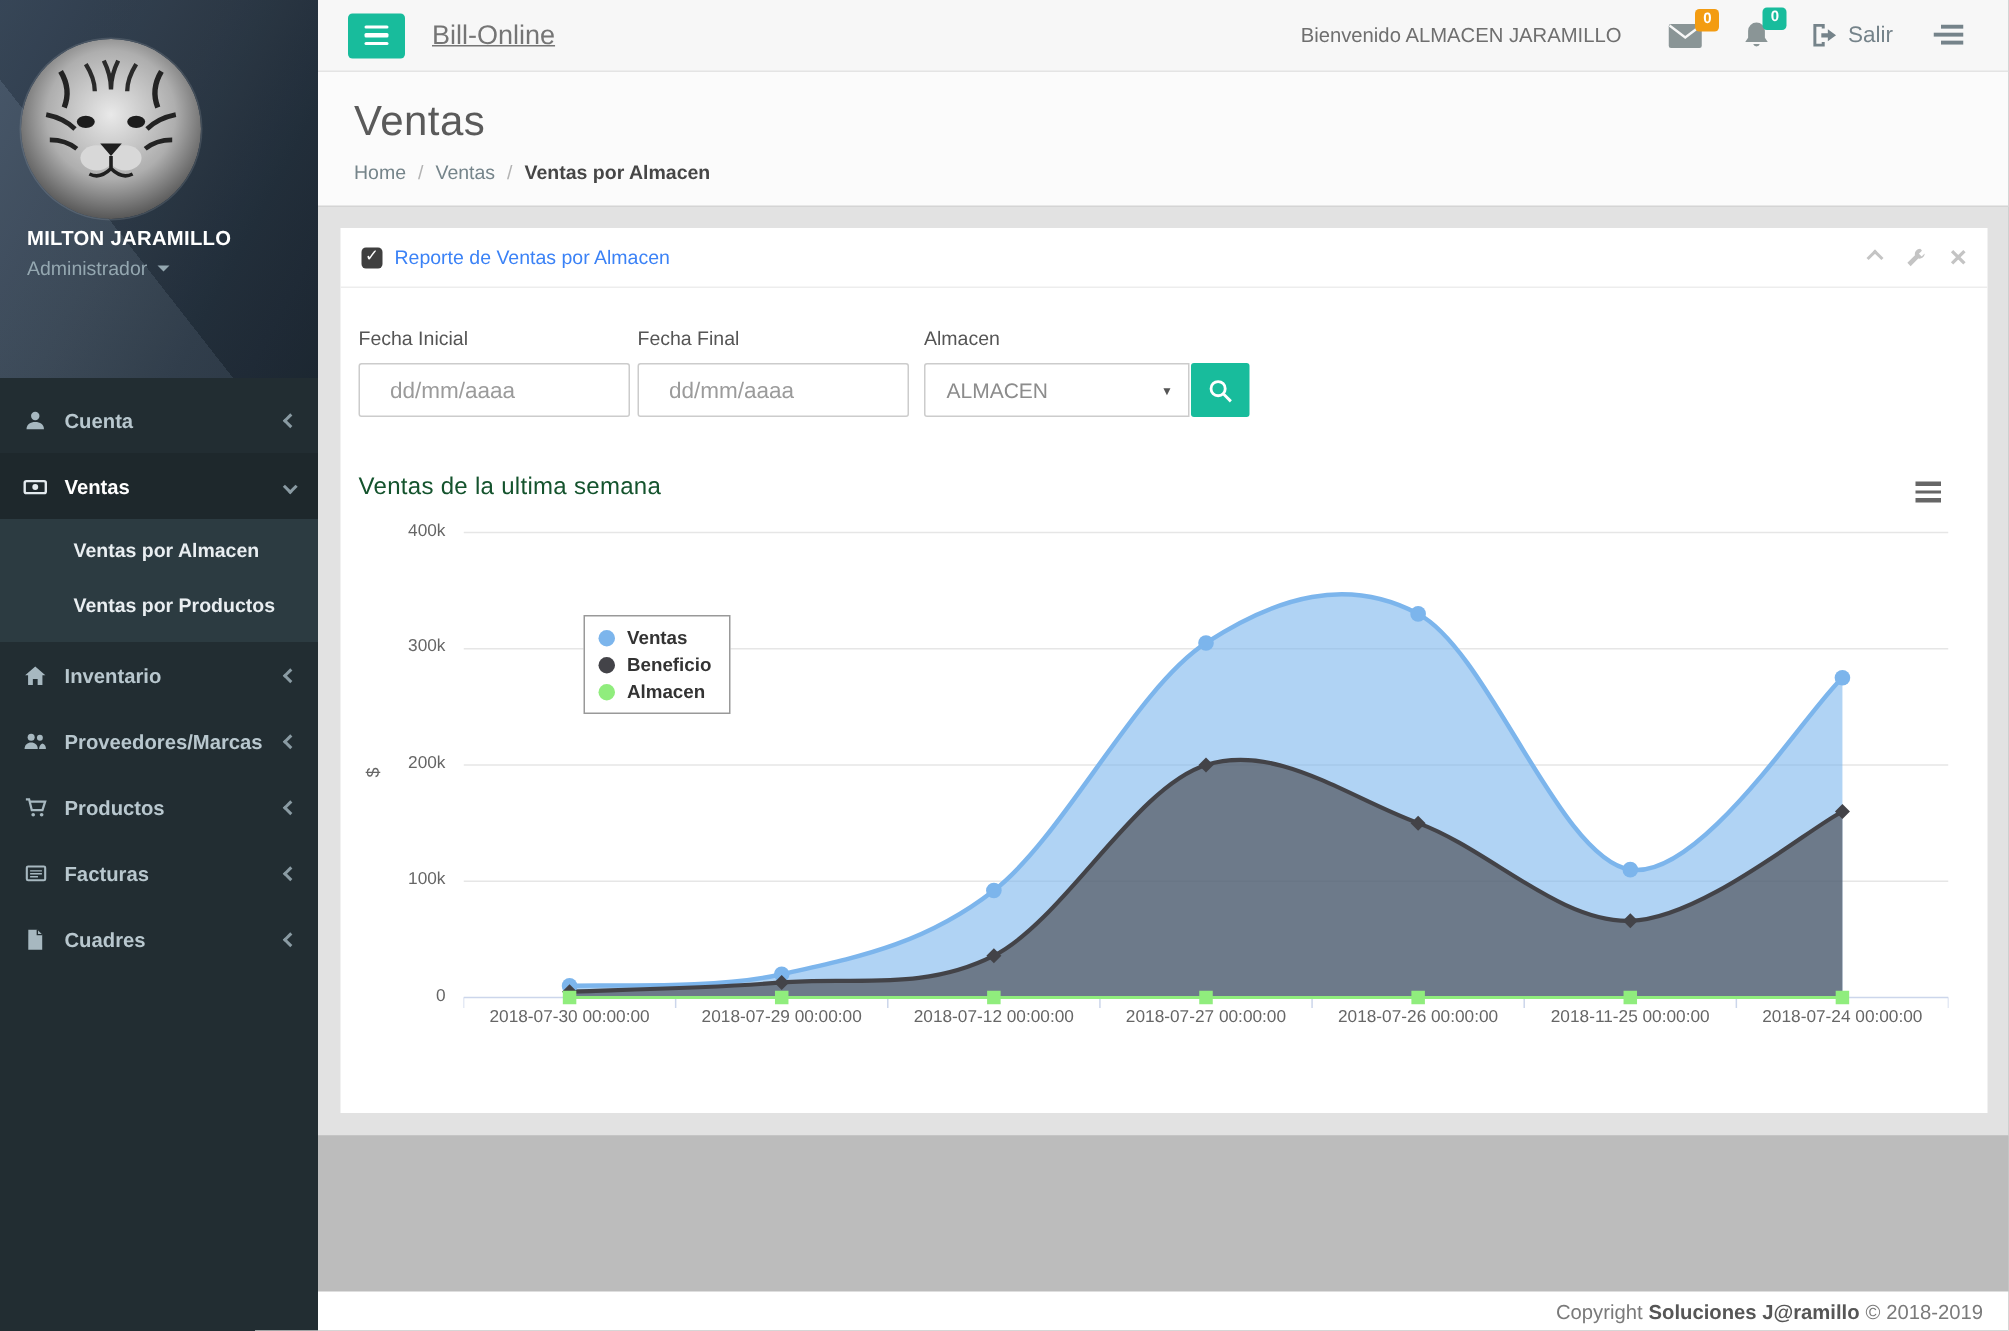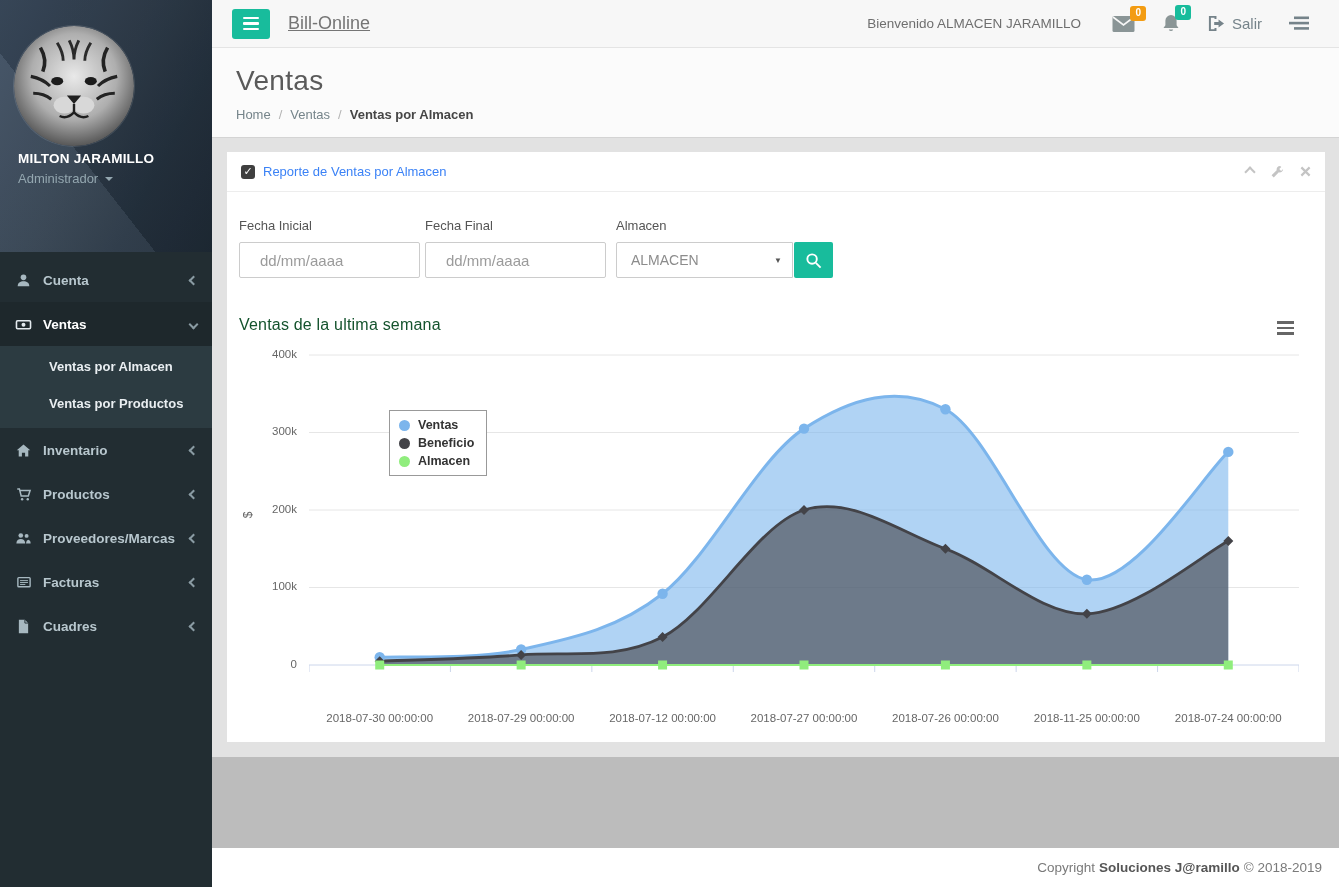--- a/index.html
+++ b/index.html
@@ -84,29 +84,29 @@
   .chart-title { text-align:left; font-size:16px; color:#14532d; letter-spacing:.2px; }
   .chart-menu { position:absolute; top:2px; right:12px; width:24px; height:20px; border:none; background:transparent;
     display:flex; flex-direction:column; justify-content:center; gap:3px; cursor:pointer; }
   .chart-menu i { width:17px; height:2.5px; background:#666; display:block; }
   .plot-wrap { position:relative; height:362px; margin-top:16px; }
   .plot-svg { position:absolute; left:70px; top:0; }
   .yticks span { position:absolute; width:58px; text-align:right; font-size:11.5px; color:#666; }
   .ytitle { position:absolute; left:6px; top:158px; font-size:12px; color:#666;
     transform:rotate(-90deg); transform-origin:center; }
   .xlabels { position:absolute; left:70px; top:322px; width:990px; display:flex; }
-  .xlabels span { flex:1; text-align:center; font-size:11.5px; color:#666;margin-top:40px; }
+  .xlabels span { flex:1; text-align:center; font-size:11.5px; color:#666; }
   .legend { position:absolute; left:150px; top:60px; background:#fff; border:1px solid #999;
     padding:7px 12px 7px 9px; display:flex; flex-direction:column; gap:4px; }
   .lg-row { display:flex; align-items:center; gap:8px; cursor:pointer; }
   .lg-dot { width:11px; height:11px; border-radius:50%; }
   .lg-label { font-size:12.5px; font-weight:700; color:#333; }
 
   .filler { flex:1; background:#bcbcbc; }
-  .footer { height:39px; background:#fff; display:flex; align-items:center; justify-content:flex-end;
+  .footer { height:26px; background:#fff; display:flex; align-items:center; justify-content:flex-end;
     padding-right:17px; font-size:13.5px; color:#7a7a7a; gap:4px;}
   .footer b { color:#565656; }
 </style>
 </head>
 <body>
 
 <aside class="sidebar">
   <div class="user-panel">
     <div class="avatar">
       <svg viewBox="0 0 100 100" width="120" height="120">
@@ -168,40 +168,40 @@
         <svg width="15" height="15" viewBox="0 0 16 16" fill="currentColor">
             <path d="M8 1.5l7.2 6.2h-2.1v6.8H9.7v-4.2H6.3v4.2H2.9V7.7H.8z"></path>
           </svg>
       </span>
       <span>Inventario</span>
       <span class="chev left"></span>
     </div>
 
     <div class="m-item">
       <span class="mi">
-        <svg width="16" height="15" viewBox="0 0 16 16" fill="none" stroke="currentColor" stroke-width="1.6">
-            <path d="M.8 2h2.3l1.9 7.6h7.6l1.9-5.9H4"></path>
-            <circle cx="6" cy="13" r="1.3" fill="currentColor" stroke="none"></circle>
-            <circle cx="12" cy="13" r="1.3" fill="currentColor" stroke="none"></circle>
-          </svg>
-      </span>
-      <span>Productos</span>
-      <span class="chev left"></span>
-    </div>
-
-    <div class="m-item">
-      <span class="mi">
         <svg width="17" height="15" viewBox="0 0 17 16" fill="currentColor">
             <circle cx="5.6" cy="4.8" r="2.5"></circle>
             <circle cx="11.8" cy="5.2" r="2.1"></circle>
             <path d="M.9 13.2c0-3 2.1-4.6 4.7-4.6s4.7 1.6 4.7 4.6z"></path>
             <path d="M11.2 13.2c.1-1.9 1-3.4 2.4-3.9 1.7.4 2.5 1.9 2.5 3.9z"></path>
           </svg>
       </span>
       <span>Proveedores/Marcas</span>
+      <span class="chev left"></span>
+    </div>
+
+    <div class="m-item">
+      <span class="mi">
+        <svg width="16" height="15" viewBox="0 0 16 16" fill="none" stroke="currentColor" stroke-width="1.6">
+            <path d="M.8 2h2.3l1.9 7.6h7.6l1.9-5.9H4"></path>
+            <circle cx="6" cy="13" r="1.3" fill="currentColor" stroke="none"></circle>
+            <circle cx="12" cy="13" r="1.3" fill="currentColor" stroke="none"></circle>
+          </svg>
+      </span>
+      <span>Productos</span>
       <span class="chev left"></span>
     </div>
 
     <div class="m-item">
       <span class="mi">
         <svg width="16" height="14" viewBox="0 0 16 16" fill="none" stroke="currentColor">
             <rect x="1" y="3" width="14" height="10.5" rx="1" stroke-width="1.6"></rect>
             <path d="M3.5 6.4h9M3.5 8.6h9M3.5 10.8h6" stroke-width="1.1"></path>
           </svg>
       </span>

